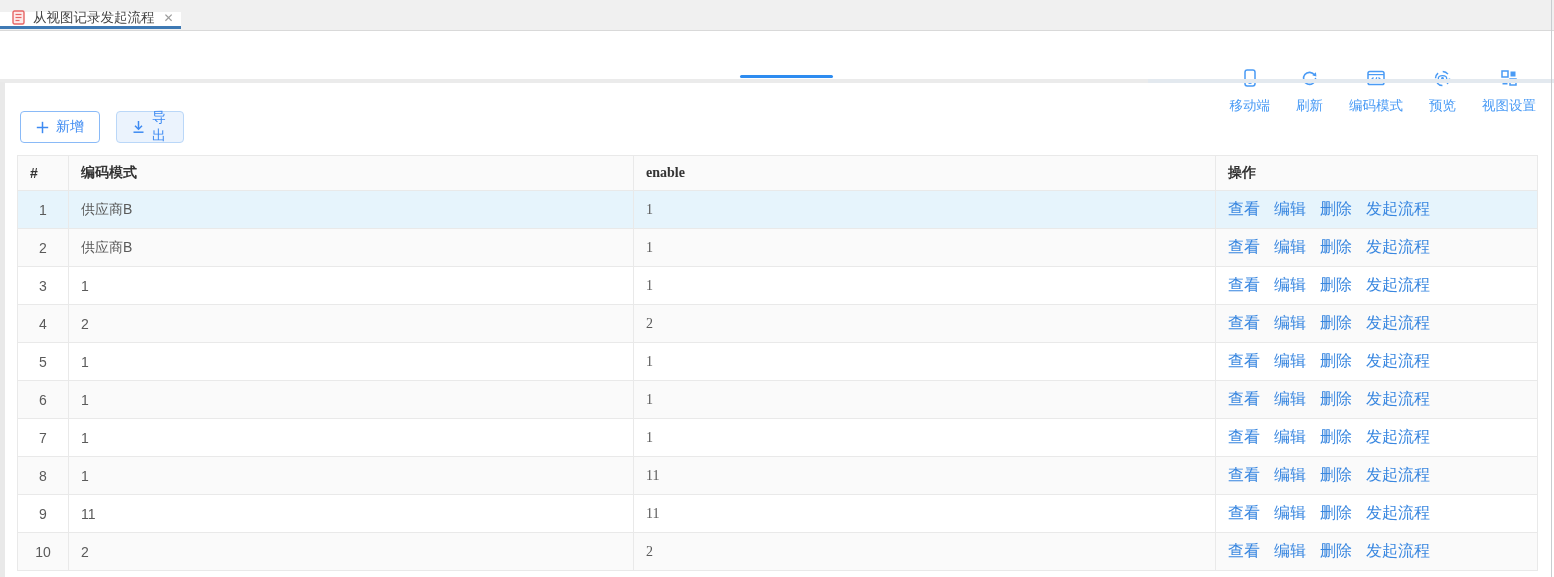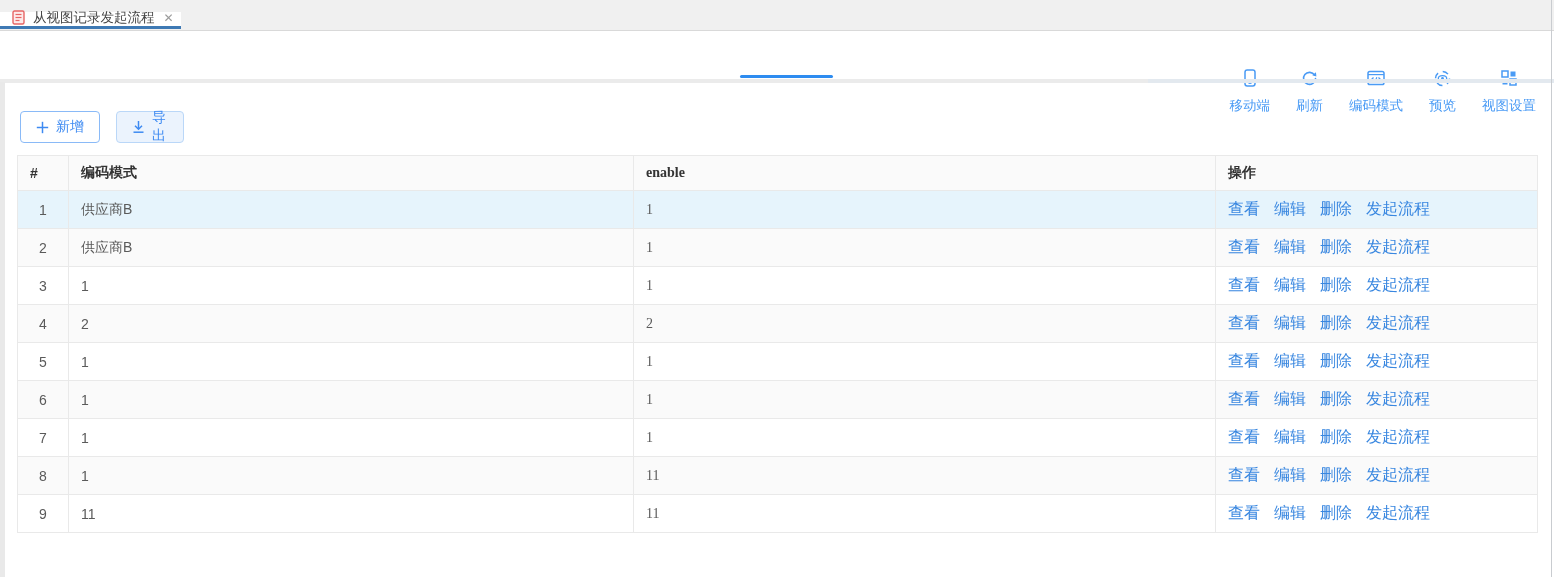--- a/index.html
+++ b/index.html
@@ -239,17 +239,23 @@
       <td class="act"><a class="action-link">查看</a><a class="action-link">编辑</a><a class="action-link">删除</a><a class="action-link">发起流程</a></td>
     </tr>
 
     <tr>
       <td class="idx">9</td>
       <td>11</td>
       <td class="en">11</td>
       <td class="act"><a class="action-link">查看</a><a class="action-link">编辑</a><a class="action-link">删除</a><a class="action-link">发起流程</a></td>
     </tr>
 
+    <tr class="r-even">
+      <td class="idx">10</td>
+      <td>2</td>
+      <td class="en">2</td>
+      <td class="act"><a class="action-link">查看</a><a class="action-link">编辑</a><a class="action-link">删除</a><a class="action-link">发起流程</a></td>
+    </tr>
   </tbody>
     </table>
   </div>
 
 </div>
 
 </body></html>

